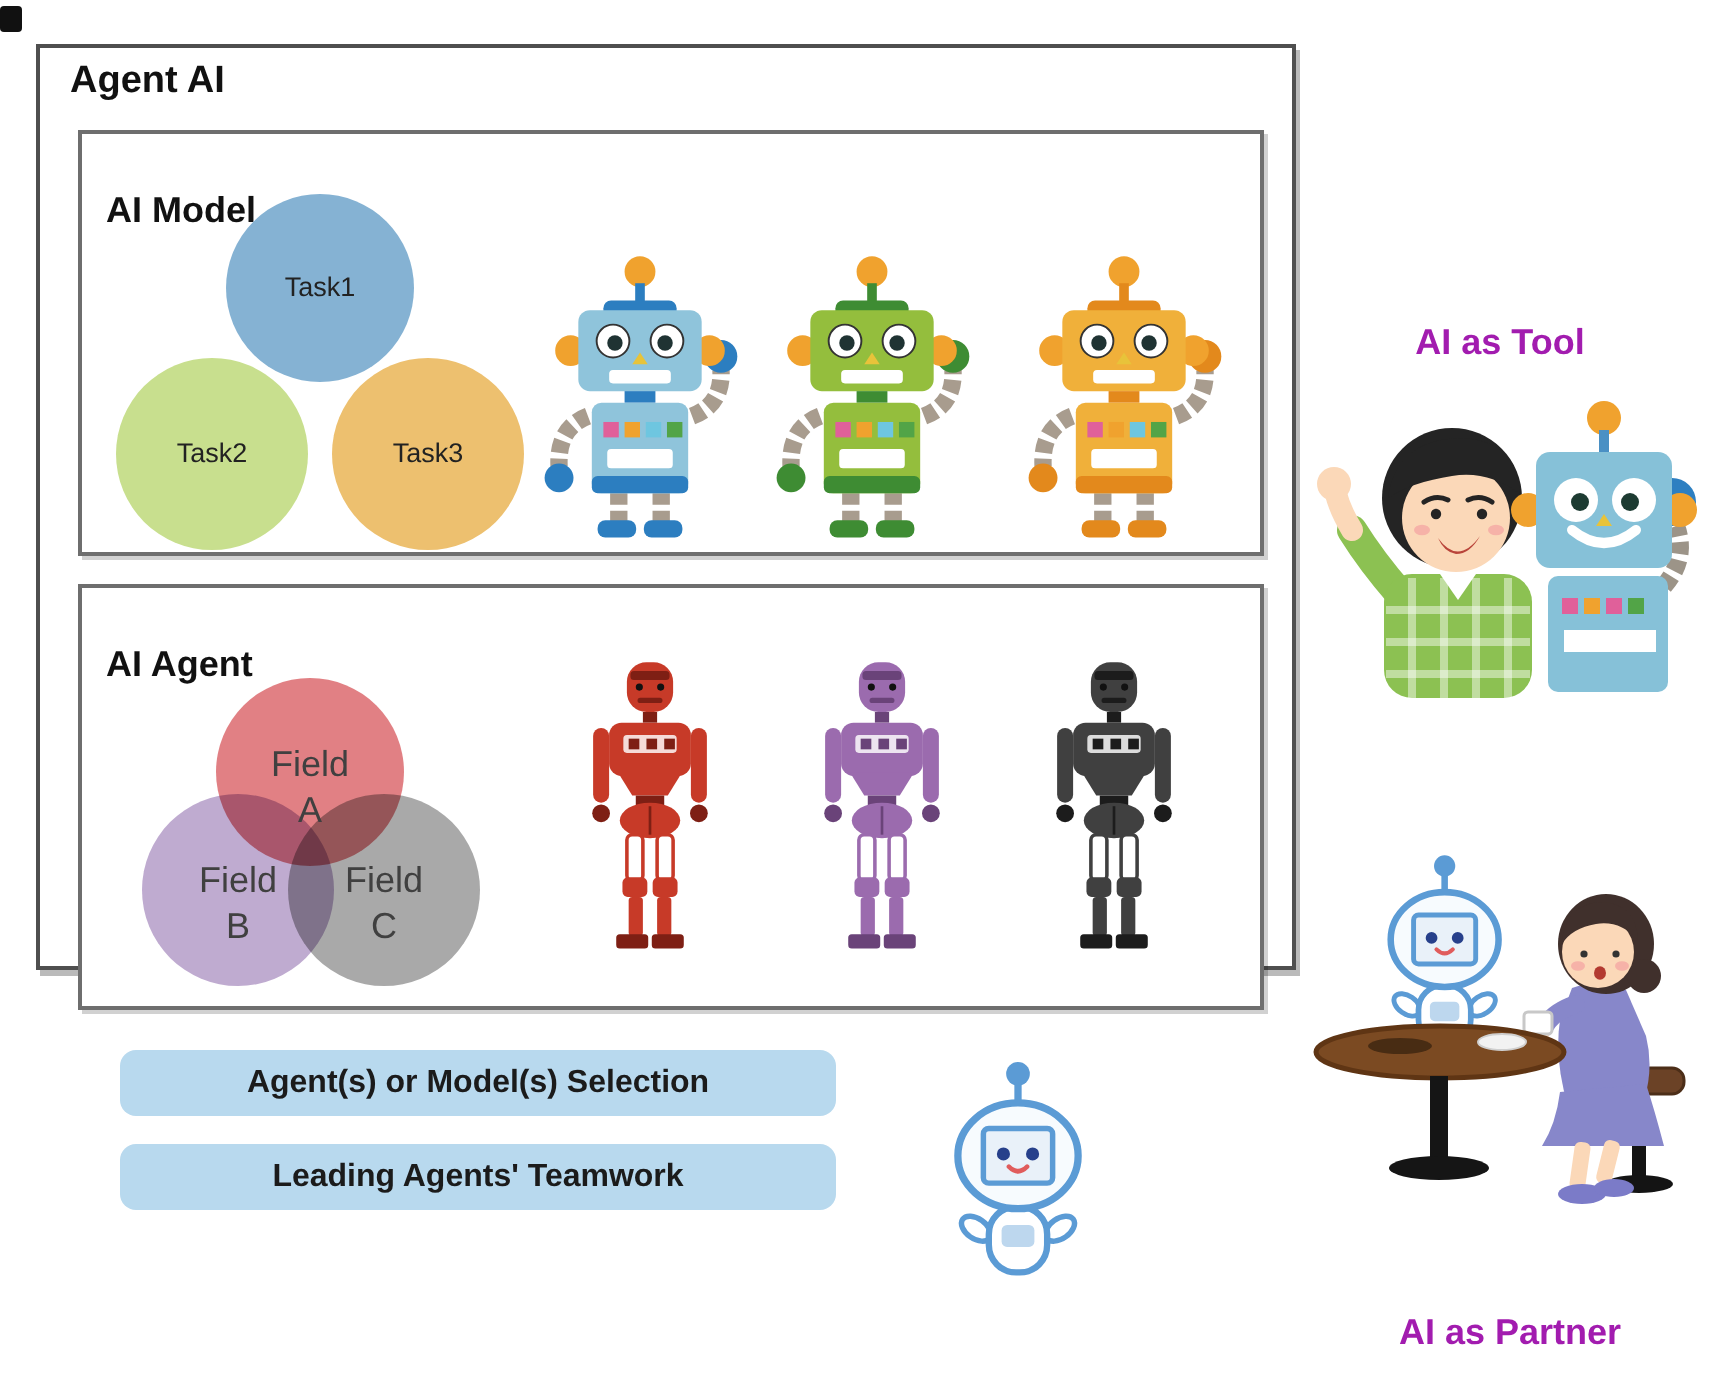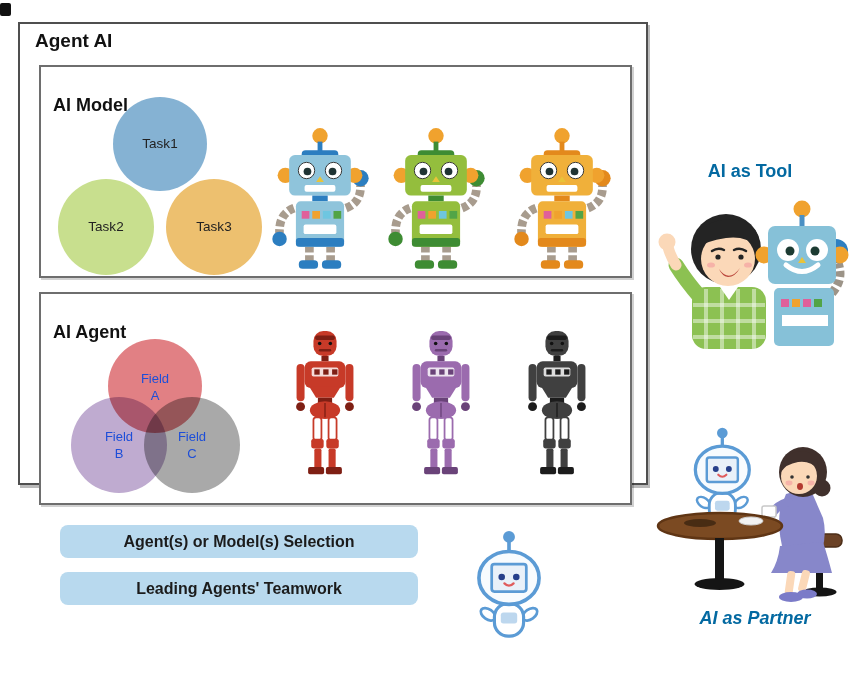--- a/index.html
+++ b/index.html
@@ -26,37 +26,37 @@
   .toy{position:absolute;width:106px;height:145px;top:58px;}
   .toy.b1{left:226px;--light:#8fc4db;--dark:#2c7ec0;}
   .toy.b2{left:342px;--light:#94be3d;--dark:#3e8c33;}
   .toy.b3{left:468px;--light:#f0b03a;--dark:#e3891c;}
 
   .venn{position:absolute;left:0;top:0;width:100%;height:100%;isolation:isolate;}
   .vcircle{position:absolute;border-radius:50%;mix-blend-mode:multiply;opacity:.85;}
   .va{left:67px;top:45px;width:94px;height:94px;background:#dc6a6e;}
   .vb{left:30px;top:103px;width:96px;height:96px;background:#b49cc8;}
   .vc{left:103px;top:103px;width:96px;height:96px;background:#9a9a9a;}
-  .vlabel{position:absolute;width:60px;text-align:center;font-size:13px;line-height:1.3;color:#1d4ed8;}
+  .vlabel{position:absolute;width:60px;text-align:center;font-size:18px;line-height:1.3;color:#404040;}
   .la{left:84px;top:77px;} .lb{left:48px;top:135px;} .lc{left:121px;top:135px;}
 
   .humanoid{position:absolute;width:64px;height:160px;top:30px;}
   .humanoid.h1{left:252px;--m:#c73a28;--d:#7e1f14;}
   .humanoid.h2{left:368px;--m:#9b6bae;--d:#6a4379;}
   .humanoid.h3{left:484px;--m:#404040;--d:#1c1c1c;}
 
   .banner{position:absolute;left:40px;width:358px;height:33px;background:#b8d9ee;border-radius:8px;
     display:flex;align-items:center;justify-content:center;font-size:16px;font-weight:600;color:#1b1b1b;}
   .cap0{top:501px;} .cap1{top:548px;} .cap2{top:597px;}
 
   .mascot-main{position:absolute;left:448px;top:501px;width:82px;height:124px;}
 
-  .side-label{position:absolute;font-size:18px;font-weight:bold;color:#0369a1;text-align:center;}
+  .side-label{position:absolute;font-size:18px;font-weight:bold;color:#a21caf;text-align:center;}
   .tool-label{left:672px;top:161px;width:156px;}
-  .partner-label{left:670px;top:608px;width:170px;font-style:italic;}
+  .partner-label{left:670px;top:656px;width:170px;}
   .tool-illo{position:absolute;left:648px;top:193px;width:202px;height:160px;}
   .partner-illo{position:absolute;left:648px;top:420px;width:208px;height:186px;}
 
   .hidden-defs{position:absolute;width:0;height:0;overflow:hidden;}
 </style>
 </head>
 <body>
 
 <div class="canvas">
 

